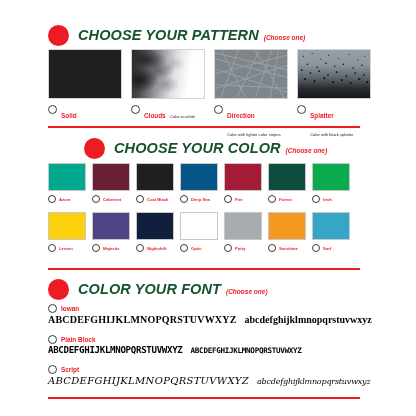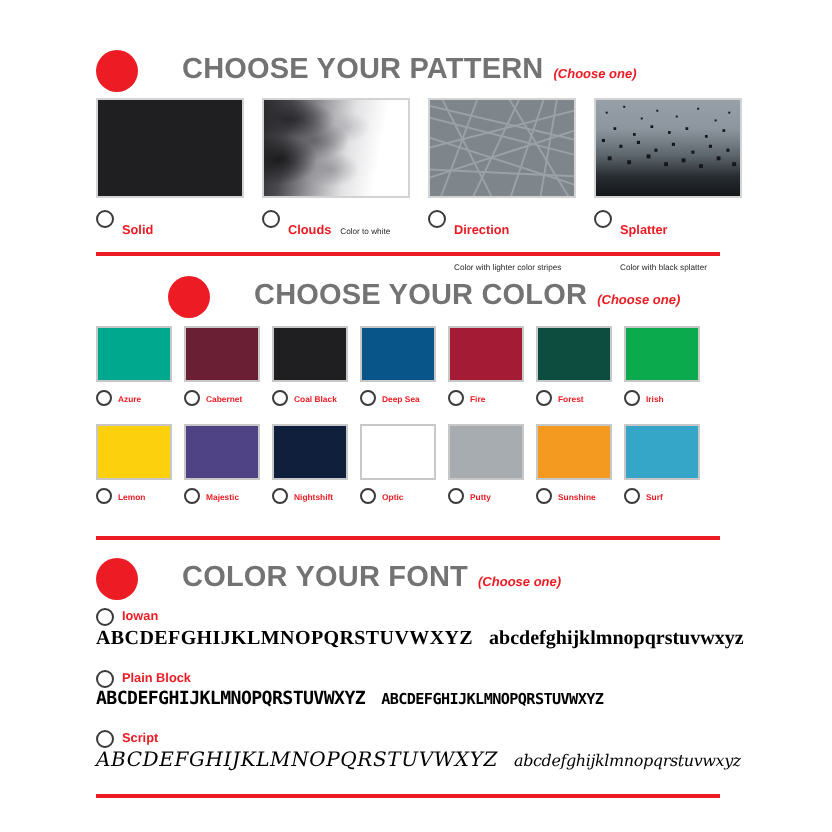--- a/index.html
+++ b/index.html
@@ -34,27 +34,28 @@
     padding-left: 48px;
   }
   .red-dot {
     width: 21px;
     height: 21px;
     border-radius: 50%;
     background: #ed1c24;
     flex: 0 0 auto;
   }
   .sec-title {
-    margin-left: 22px;
-    color: #737373;
+    margin-left: 9px;
+    color: #14532d;
     font-size: 14.5px;
     font-weight: bold;
     letter-spacing: 0.1px;
     white-space: nowrap;
     font-family: "Liberation Sans", sans-serif;
+    font-style: italic;
   }
   .sec-note {
     margin-left: 5px;
     color: #ed1c24;
     font-size: 6.5px;
     font-style: italic;
     font-weight: bold;
     white-space: nowrap;
     position: relative;
     top: 2px;

